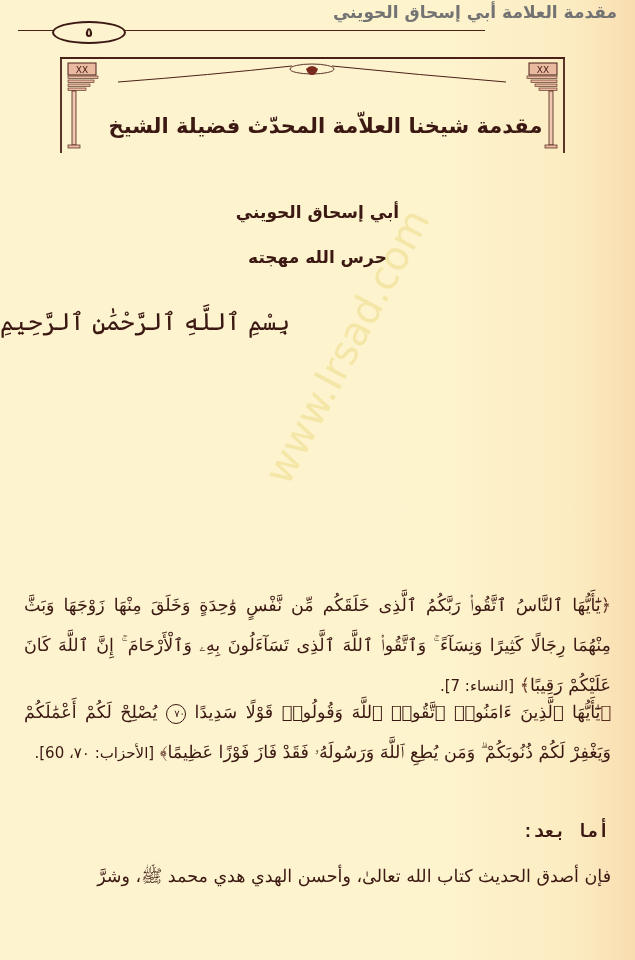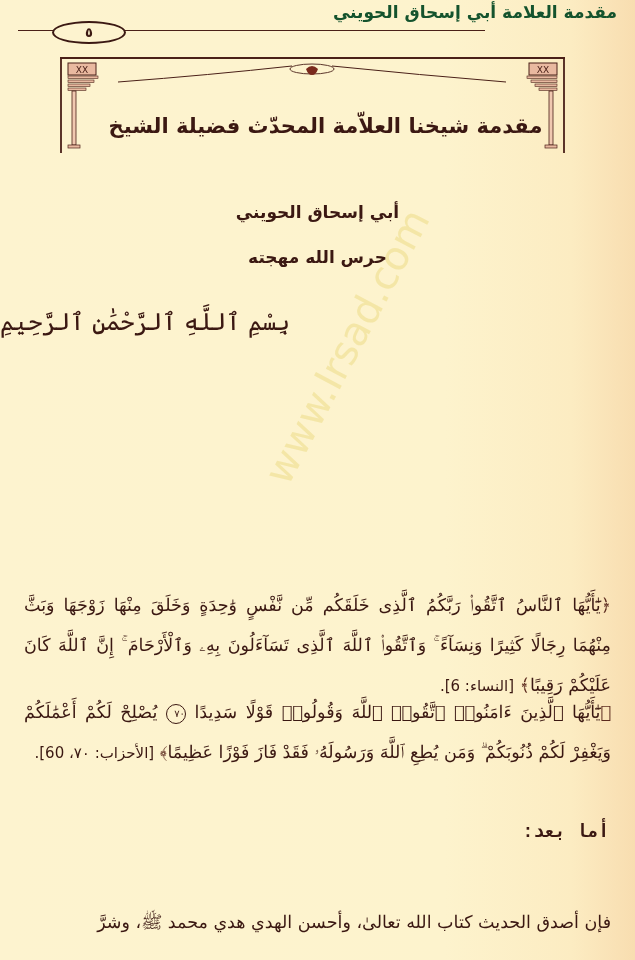--- a/index.html
+++ b/index.html
@@ -6,21 +6,21 @@
   body {
     width: 635px; height: 960px; overflow: hidden; position: relative;
     background: linear-gradient(90deg, #fdf3cf 0%, #fdf3cd 70%, #fcecc2 90%, #f8ddb0 100%);
     font-family: "DejaVu Serif", "Liberation Serif", serif;
     color: #3b1812;
   }
   .page { position: absolute; inset: 0; }
   .running-head {
     position: absolute; top: 2px; right: 18px;
     font-family: "DejaVu Sans", sans-serif; font-weight: bold;
-    font-size: 17px; direction: rtl; color: #14532d;
+    font-size: 17px; direction: rtl; color: #737373;
   }
   .head-rule {
     position: absolute; top: 30px; left: 18px; right: 150px; height: 0;
     border-top: 1.5px solid #4a2018;
   }
   .page-num-oval {
     position: absolute; top: 21px; left: 52px; width: 70px; height: 19px;
     border: 2px solid #3b1812; border-radius: 50%;
     background: #fdf3cf;
     display: flex; align-items: center; justify-content: center;
@@ -125,27 +125,27 @@
 
   <div class="title-main">مقدمة شيخنا العلاّمة المحدّث فضيلة الشيخ</div>
   <div class="subtitle" style="top:202px;">أبي إسحاق الحويني</div>
   <div class="subtitle" style="top:247px;">حرس الله مهجته</div>
   <div class="basmala">بِسْمِ ٱللَّهِ ٱلرَّحْمَٰنِ ٱلرَّحِيمِ</div>
 
 
 
   <div class="quran" style="top:585px;">
     <span class="ornate-bracket">﴿</span><span>يَٰٓأَيُّهَا ٱلنَّاسُ ٱتَّقُوا۟ رَبَّكُمُ ٱلَّذِى خَلَقَكُم مِّن نَّفْسٍ وَٰحِدَةٍ وَخَلَقَ مِنْهَا زَوْجَهَا وَبَثَّ مِنْهُمَا رِجَالًا كَثِيرًا وَنِسَآءً ۚ وَٱتَّقُوا۟ ٱللَّهَ ٱلَّذِى تَسَآءَلُونَ بِهِۦ وَٱلْأَرْحَامَ ۚ إِنَّ ٱللَّهَ كَانَ عَلَيْكُمْ رَقِيبًا</span><span class="ornate-bracket">﴾</span>
-    <span class="ref">[النساء: 6].</span>
+    <span class="ref">[النساء: 7].</span>
   </div>
 
   <div class="quran" style="top:692px;">
     <span class="ornate-bracket">﴿</span><span>يَٰٓأَيُّهَا ٱلَّذِينَ ءَامَنُوا۟ ٱتَّقُوا۟ ٱللَّهَ وَقُولُوا۟ قَوْلًا سَدِيدًا</span>
     <span class="ayah-marker">٧٠</span>
     <span>يُصْلِحْ لَكُمْ أَعْمَٰلَكُمْ وَيَغْفِرْ لَكُمْ ذُنُوبَكُمْ ۗ وَمَن يُطِعِ ٱللَّهَ وَرَسُولَهُۥ فَقَدْ فَازَ فَوْزًا عَظِيمًا</span><span class="ornate-bracket">﴾</span>
     <span class="ref">[الأحزاب: ٧٠، 60].</span>
   </div>
 
   <div class="heading-amma">أما بعد:</div>
-  <div class="body-text" style="top:901px;">فإن أصدق الحديث كتاب الله تعالىٰ، وأحسن الهدي هدي محمد ﷺ، وشرَّ</div>
+  <div class="body-text" style="top:855px;">فإن أصدق الحديث كتاب الله تعالىٰ، وأحسن الهدي هدي محمد ﷺ، وشرَّ</div>
 
   <div class="watermark">www.Irsad.com</div>
 </div>
 
 </body></html>

